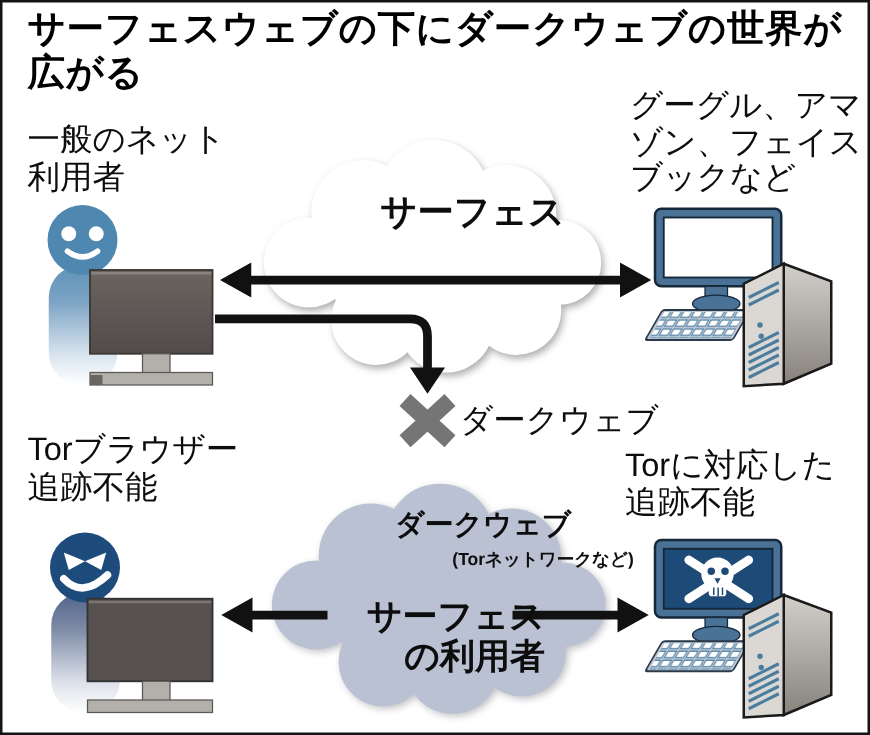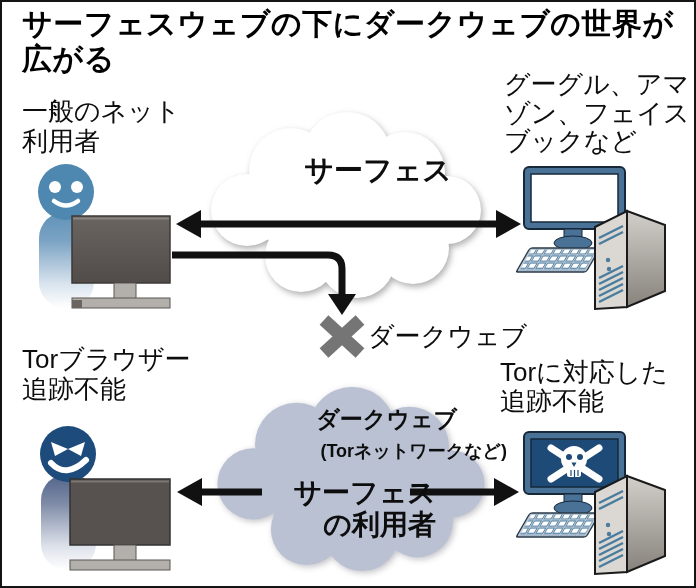--- a/index.html
+++ b/index.html
@@ -226,17 +226,17 @@
 
   <div class="cloudtxt b" style="left:240px;top:153px;width:210px;font-size:29px;line-height:1.08;">
     <span>サーフェス</span><br>
   </div>
 
   <div class="lbl" style="left:366px;top:319px;">
     <span>ダークウェブ</span>
   </div>
 
   <div class="cloudtxt b" style="left:235px;top:402px;width:220px;font-size:23px;">ダークウェブ</div>
-  <div class="cloudtxt b" style="left:185px;top:437px;width:320px;font-size:18px;">(Torネットワークなど)</div>
+  <div class="cloudtxt b" style="left:185px;top:437px;width:320px;font-size:14px;">(Torネットワークなど)</div>
   <div class="cloudtxt b" style="left:234px;top:472px;width:200px;font-size:28px;">サーフェス</div>
   <div class="cloudtxt b" style="left:234px;top:504px;width:200px;font-size:28px;">の利用者</div>
 
 </div>
 
 </body></html>

